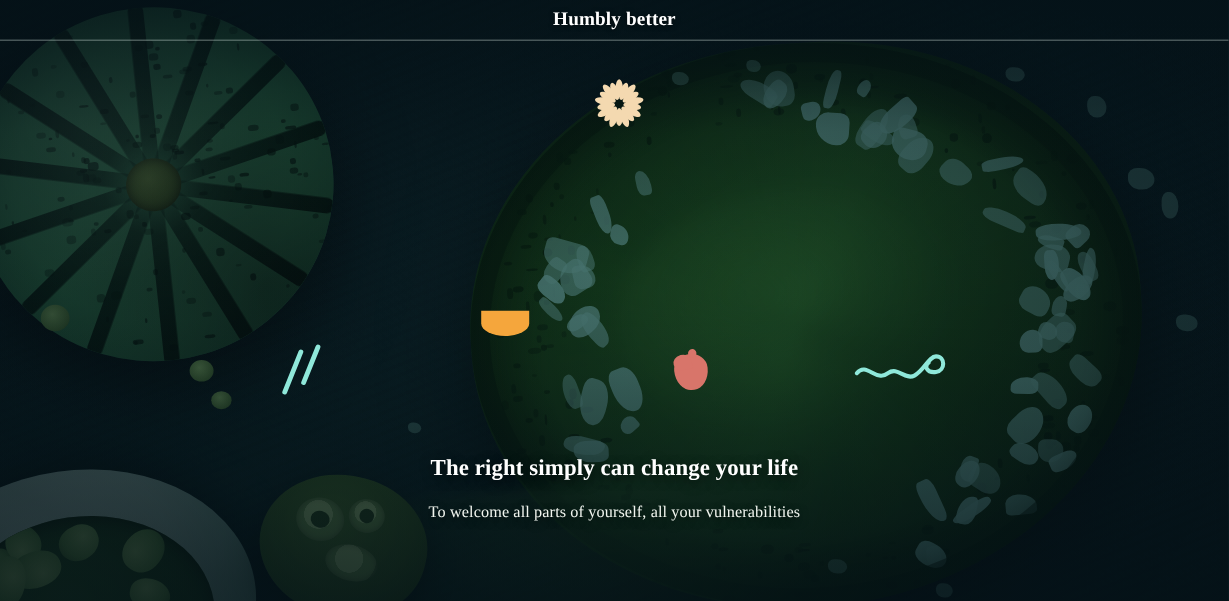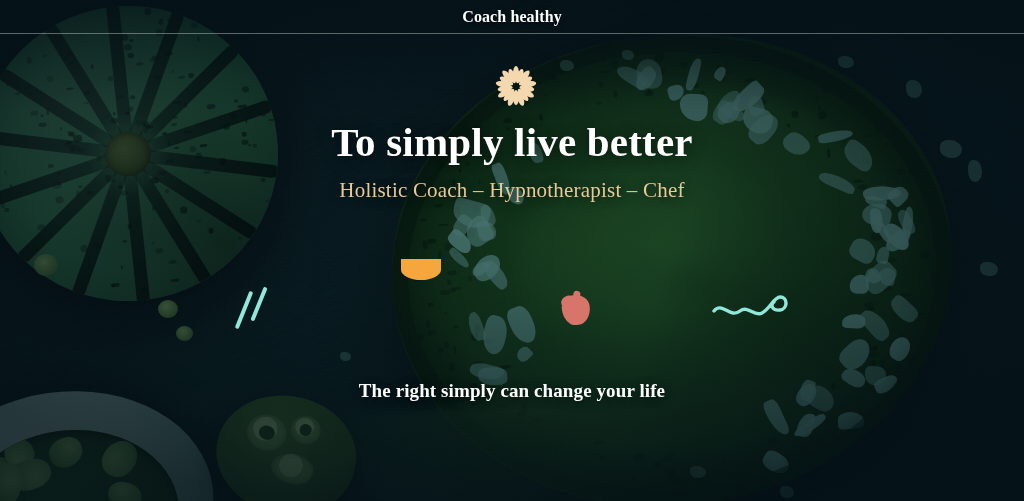--- a/index.html
+++ b/index.html
@@ -817,21 +817,21 @@
       </div>
 
     <div class="photo-teal"></div>
     <div class="photo-vignette"></div>
   </div>
 
   <div class="header">
 
 
     <div class="brand">
-      <span class="brand-text">Coach healthy</span>
+      <span class="brand-text">Humbly better</span>
     </div>
 
   </div>
   <div class="header-rule"></div>
 
   <div class="hero">
 
     <div class="deco sunburst" id="sunburst">
         <span class="petal" style="transform: rotate(200deg) translateY(-13px);"></span>
         <span class="petal" style="transform: rotate(220deg) translateY(-11px);"></span>
@@ -861,18 +861,17 @@
     </div>
 
     <div class="deco berry"></div>
 
     <div class="deco squiggle">
       <svg width="80" height="36" viewBox="0 0 80 36" fill="none" stroke="#8fe8da" stroke-width="3.4" stroke-linecap="round">
         <path d="M2 24 C 10 14, 18 32, 28 24 C 36 18, 42 30, 50 26 C 58 22, 62 10, 68 10 C 76 10, 76 22, 68 23 C 60 24, 58 18, 62 15"></path>
       </svg>
     </div>
 
-    <h1 class="headline">To simply live better</h1>
-    <p class="subhead">Holistic Coach – Hypnotherapist – Chef</p>
     <p class="tagline">The right simply can change your life</p>
+    <p class="subtagline">To welcome all parts of yourself, all your vulnerabilities</p>
   </div>
 
 </div>
 
 </body></html>

